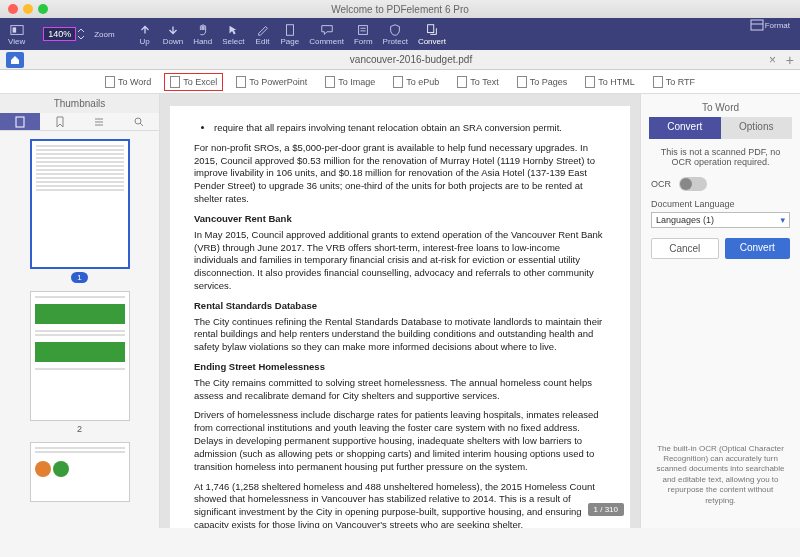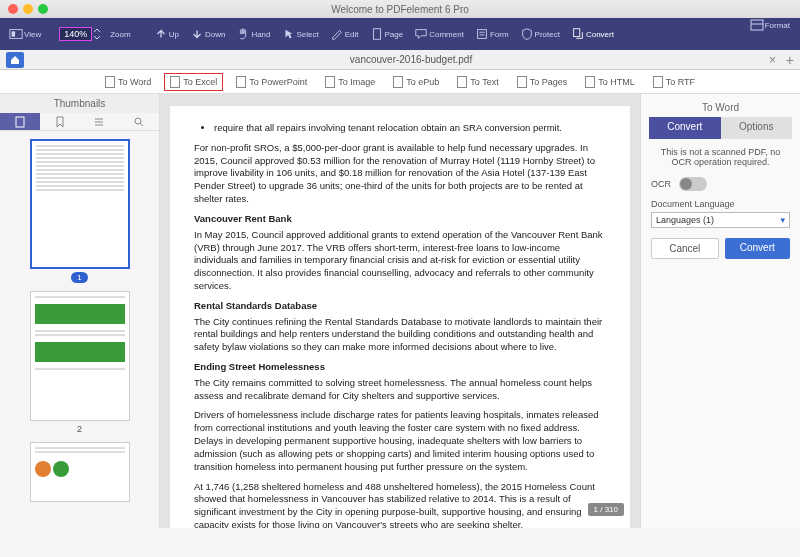--- a/index.html
+++ b/index.html
@@ -3,21 +3,21 @@
 <meta charset="utf-8">
 <style>
 * { margin:0; padding:0; box-sizing:border-box; font-family:-apple-system,Helvetica,Arial,sans-serif; }
 body { width:800px; height:557px; background:#f5f5f5; overflow:hidden; font-size:10px; position:relative; }
 .titlebar { height:18px; background:linear-gradient(#ececec,#dcdcdc); display:flex; align-items:center; position:relative; }
 .traffic { display:flex; gap:5px; padding-left:8px; }
 .dot { width:10px; height:10px; border-radius:50%; }
 .red{background:#ff5f57}.yellow{background:#ffbd2e}.green{background:#28c840}
 .title { position:absolute; width:100%; text-align:center; color:#666; font-size:10px; }
 .toolbar { height:32px; background:#3b3f7a; display:flex; align-items:center; padding:0 8px; color:#d0d2f0; }
-.tbtn { display:flex; flex-direction:row; align-items:center; margin-right:10px; font-size:8px; cursor:pointer; }
+.tbtn { display:flex; flex-direction:column; align-items:center; margin-right:10px; font-size:8px; cursor:pointer; }
 .tbtn svg { width:16px; height:14px; }
 .tbtn.active { color:#fff; }
 .zoom { display:flex; align-items:center; margin:0 8px; }
 .zoom-val { background:#2a2d5c; border:1px solid #d946ef; color:#fff; padding:1px 4px; font-size:9px; }
 .tabbar { height:20px; background:#f0f0f0; border-bottom:1px solid #ccc; display:flex; align-items:center; padding:0 6px; position:relative; }
 .home-ico { width:18px; height:16px; background:#3b6fd4; border-radius:2px; display:flex; align-items:center; justify-content:center; margin-right:4px; }
 .tab { flex:1; text-align:center; font-size:10px; color:#555; }
 .tabx { position:absolute; right:24px; color:#888; cursor:pointer; font-size:12px; }
 .plus { position:absolute; right:6px; color:#888; cursor:pointer; font-size:14px; }
 .convbar { height:24px; background:#fff; border-bottom:1px solid #ddd; display:flex; align-items:center; justify-content:center; gap:8px; }
@@ -313,15 +313,16 @@
         <span>OCR</span>
         <div class="toggle"></div>
       </div>
       <div style="margin-bottom:3px">Document Language</div>
       <div class="sel-lang"><span>Languages (1)</span></div>
       <div class="btn-row">
         <div class="btn cancel">Cancel</div>
         <div class="btn primary">Convert</div>
       </div>
       <div style="flex:1"></div>
+      <div class="rp-foot">The built-in OCR (Optical Character Recognition) can accurately turn scanned documents into searchable and editable text, allowing you to repurpose the content without retyping.</div>
     </div>
   </div>
 </div>
 
 </body></html>

